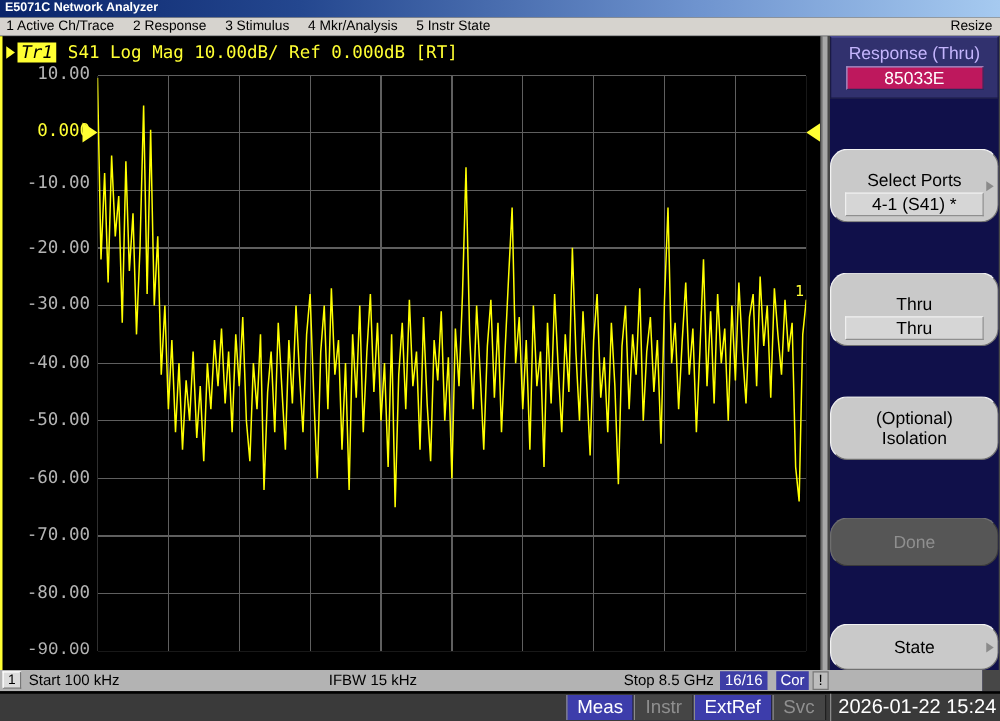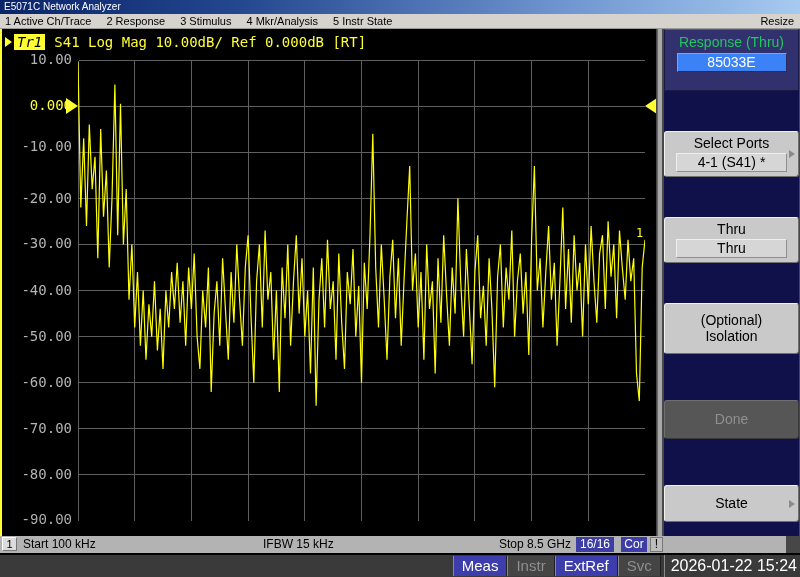--- a/index.html
+++ b/index.html
@@ -3,21 +3,21 @@
 <meta charset="utf-8">
 <style>
   * { margin:0; padding:0; box-sizing:border-box; }
   html,body { width:800px; height:577px; overflow:hidden; background:#000;
               font-family:"Liberation Sans", sans-serif; }
   #root { position:relative; width:800px; height:577px; background:#000; }
 
   
   .titlebar { position:absolute; left:0; top:0; width:800px; height:14px;
     background:linear-gradient(to right,#0a246a 0%,#24478f 30%,#6f94cf 70%,#a6caf0 100%);
-    color:#fff; font-size:10px; font-weight:normal; line-height:14px; padding-left:4px; }
+    color:#fff; font-size:10px; font-weight:bold; line-height:14px; padding-left:4px; }
 
   
   .menubar { position:absolute; left:0; top:14px; width:800px; height:15px;
     background:#d6d3ce; display:flex; align-items:center; font-size:11px; color:#000;
     padding-left:5px; border-bottom:1px solid #9a9a9a; }
   .menubar .mi { margin-right:15px; white-space:nowrap; }
   .menubar .resize { margin-left:auto; margin-right:6px; }
 
   
   .screen { position:absolute; left:0; top:29px; width:656px; height:507px; background:#000; }
@@ -42,27 +42,27 @@
   .trace-num { position:absolute; left:636px; color:#ffff33;
     font-family:"DejaVu Sans Mono", monospace; font-size:12px; }
 
   
   .sidebar { position:absolute; left:656px; top:29px; width:144px; height:507px; background:#474747; }
   .sk-track { position:absolute; left:1px; top:0; width:5px; height:507px; background:#a8a8a8;
     border-left:1px solid #666; }
   .sk-stack { position:absolute; left:8px; top:0; width:135px; background:#10104a; padding-bottom:3px; }
   .sk-header { background:#31316e; border:1px solid #1a1a44; border-top-color:#5555a0;
     padding:4px 4px 6px 4px; margin-bottom:3px; }
-  .sk-header .hd-title { color:#22c55e; font-size:14px; text-align:center; display:block; }
-  .sk-header .hd-value { display:block; margin:3px auto 12px auto; width:88%; background:#3b82f6;
+  .sk-header .hd-title { color:#c4b5fd; font-size:14px; text-align:center; display:block; }
+  .sk-header .hd-value { display:block; margin:3px auto 0 auto; width:88%; background:#be185d;
     border:1px solid #9a9ad0; border-bottom-color:#2a2a5e; border-right-color:#2a2a5e;
     color:#fff; font-size:14px; text-align:center; padding:0 0 1px 0; }
   .softkey { position:relative; background:#c9c9c9; border:1px solid #707070;
-    border-top-color:#f2f2f2; border-left-color:#f2f2f2; border-radius:3px;
-    margin-bottom:3px; padding:3px 2px 4px 2px; text-align:center; color:#000; cursor:pointer;margin-top:40px; }
+    border-top-color:#f2f2f2; border-left-color:#f2f2f2; border-radius:14px;
+    margin-bottom:3px; padding:16px 2px 4px 2px; text-align:center; color:#000; cursor:pointer;margin-top:40px; }
   .softkey .sk-label { font-size:14px; display:block; }
   .softkey .sk-value { display:block; margin:2px auto 0 auto; width:86%; background:#d6d6d6;
     border:1px solid #8f8f8f; border-top-color:#efefef; border-left-color:#efefef;
     font-size:14px; padding:0 0 1px 0; }
   .softkey.tall { padding-top:8px; padding-bottom:9px; }
   .softkey.disabled { background:#565656; border-color:#3a3a3a; border-top-color:#6f6f6f;
     border-left-color:#6f6f6f; color:#8f8f8f; cursor:default; padding-top:10px; padding-bottom:11px; }
   .softkey.pad { padding-top:9px; padding-bottom:10px; }
   .sk-arrow { position:absolute; right:3px; top:50%; margin-top:-4px; width:0; height:0;
     border-left:6px solid #8a8a8a; border-top:4px solid transparent; border-bottom:4px solid transparent; }

